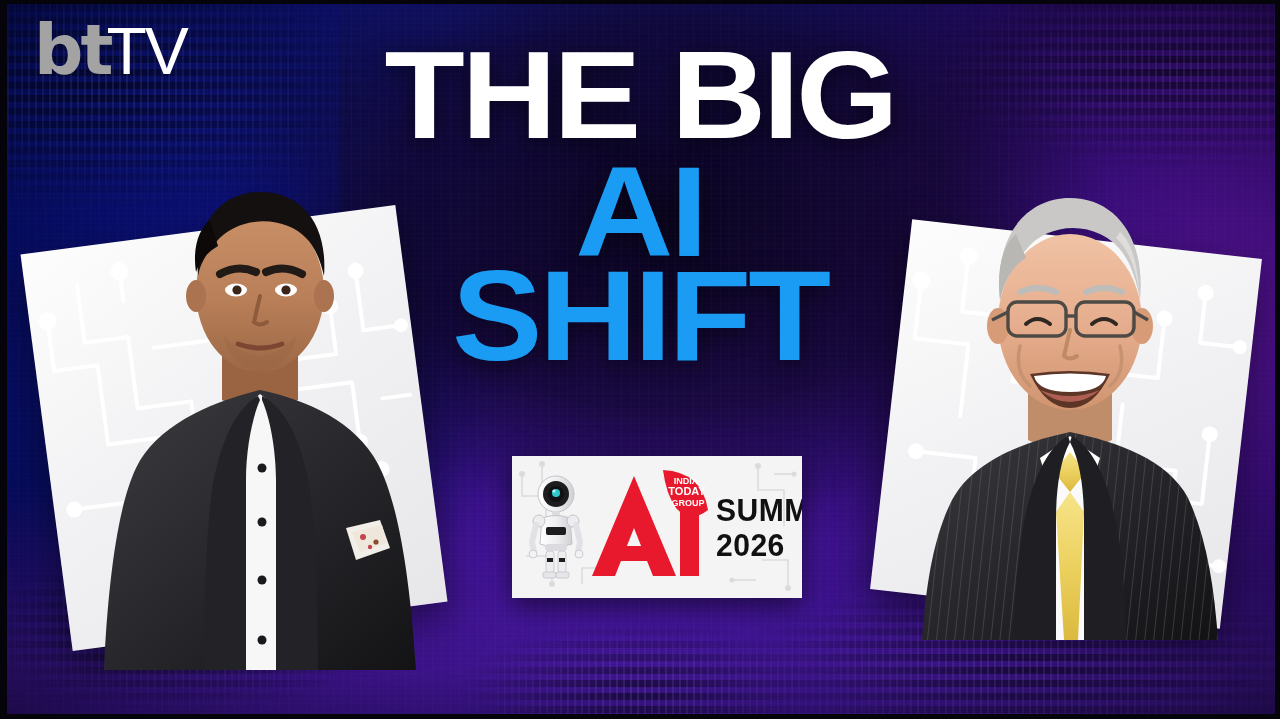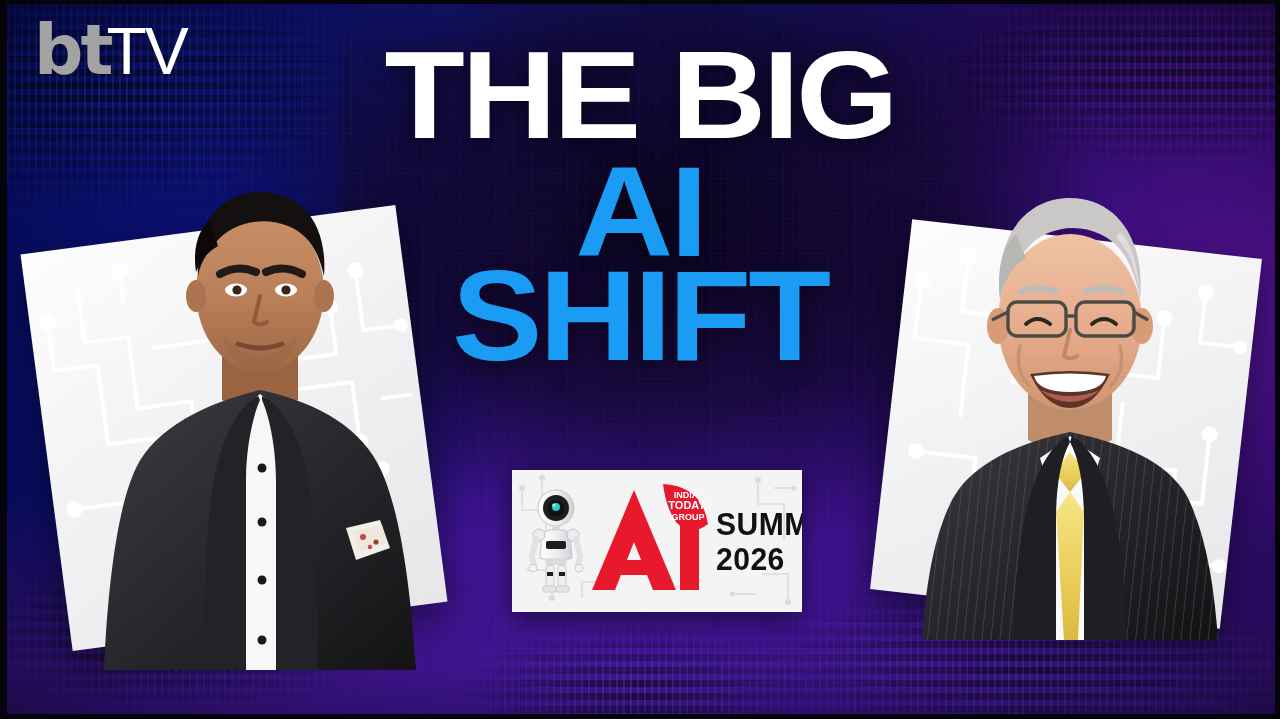--- a/index.html
+++ b/index.html
@@ -139,21 +139,21 @@
   }
   .circuit { position:absolute; inset:0; }
 
   
   .person { position:absolute; z-index:38; }
   #person-left  { left:60px;  top:150px; width:400px; height:520px; }
   #person-right { left:880px; top:140px; width:380px; height:500px; }
 
   
   #summit-card {
-    position:absolute; left:512px; top:470px; width:290px; height:142px;
+    position:absolute; left:512px; top:456px; width:290px; height:142px;
     z-index:45;
     background:#f4f4f4;
     box-shadow:0 8px 26px rgba(0,0,0,0.55);
     overflow:hidden;
   }
   #summit-card .sc-circuit { position:absolute; inset:0; opacity:0.8; }
   #summit-card .sc-inner {
     position:absolute; inset:0;
     display:flex; align-items:center;
   }

